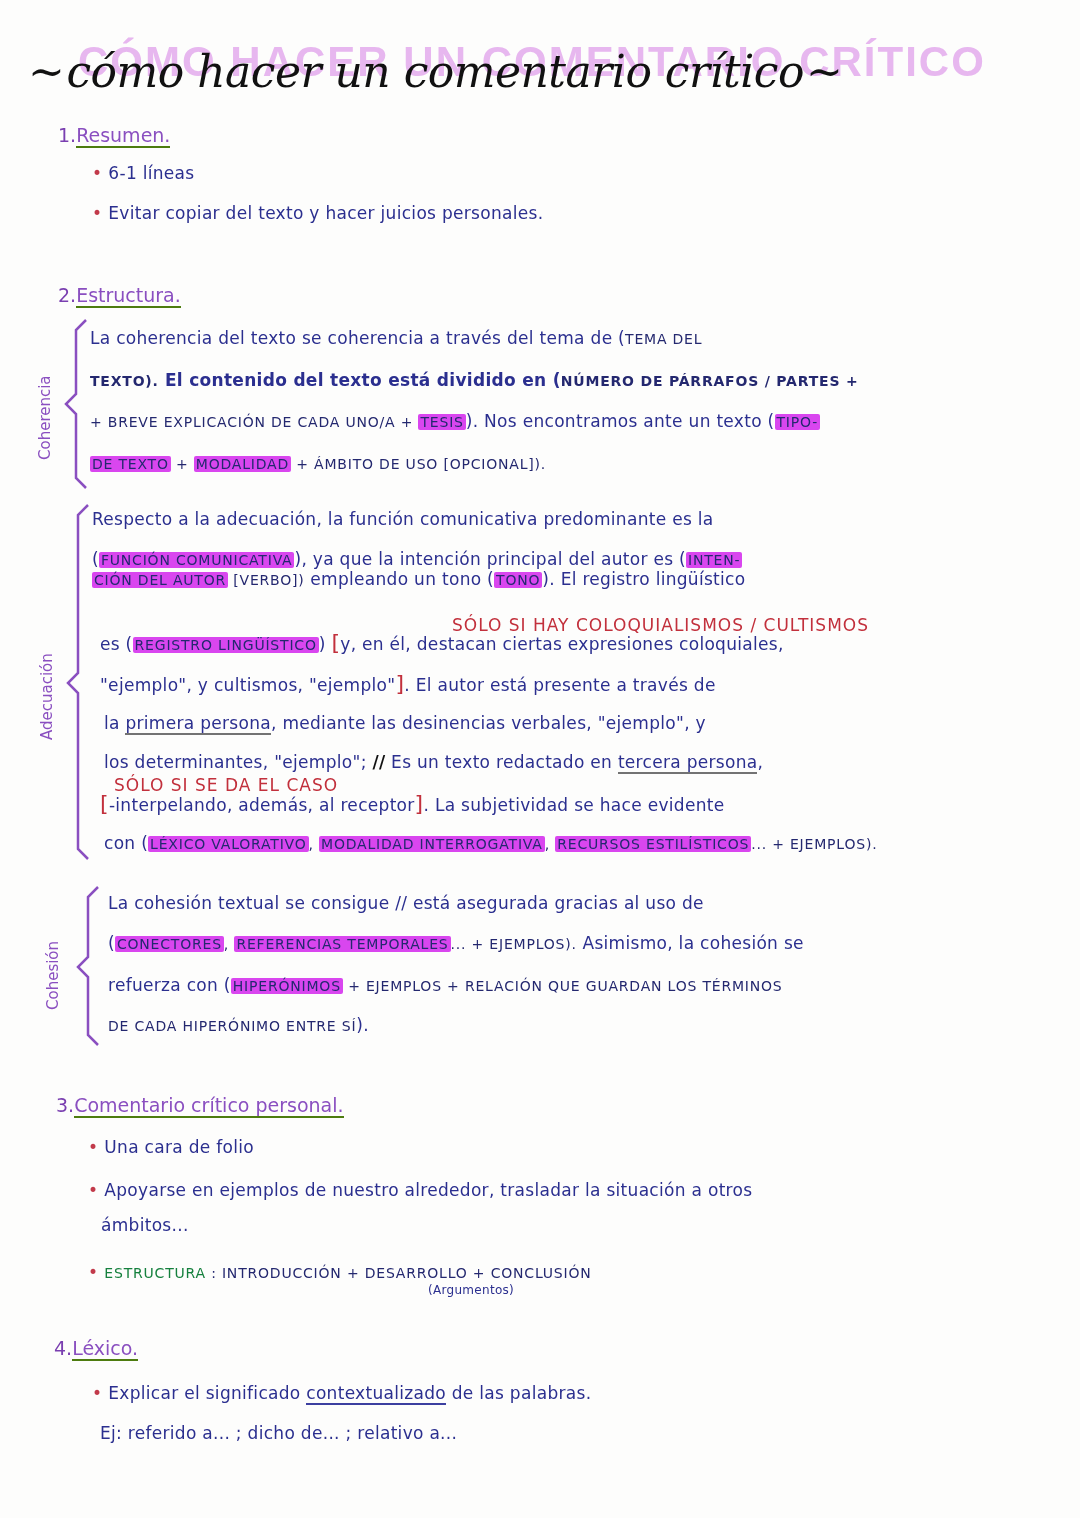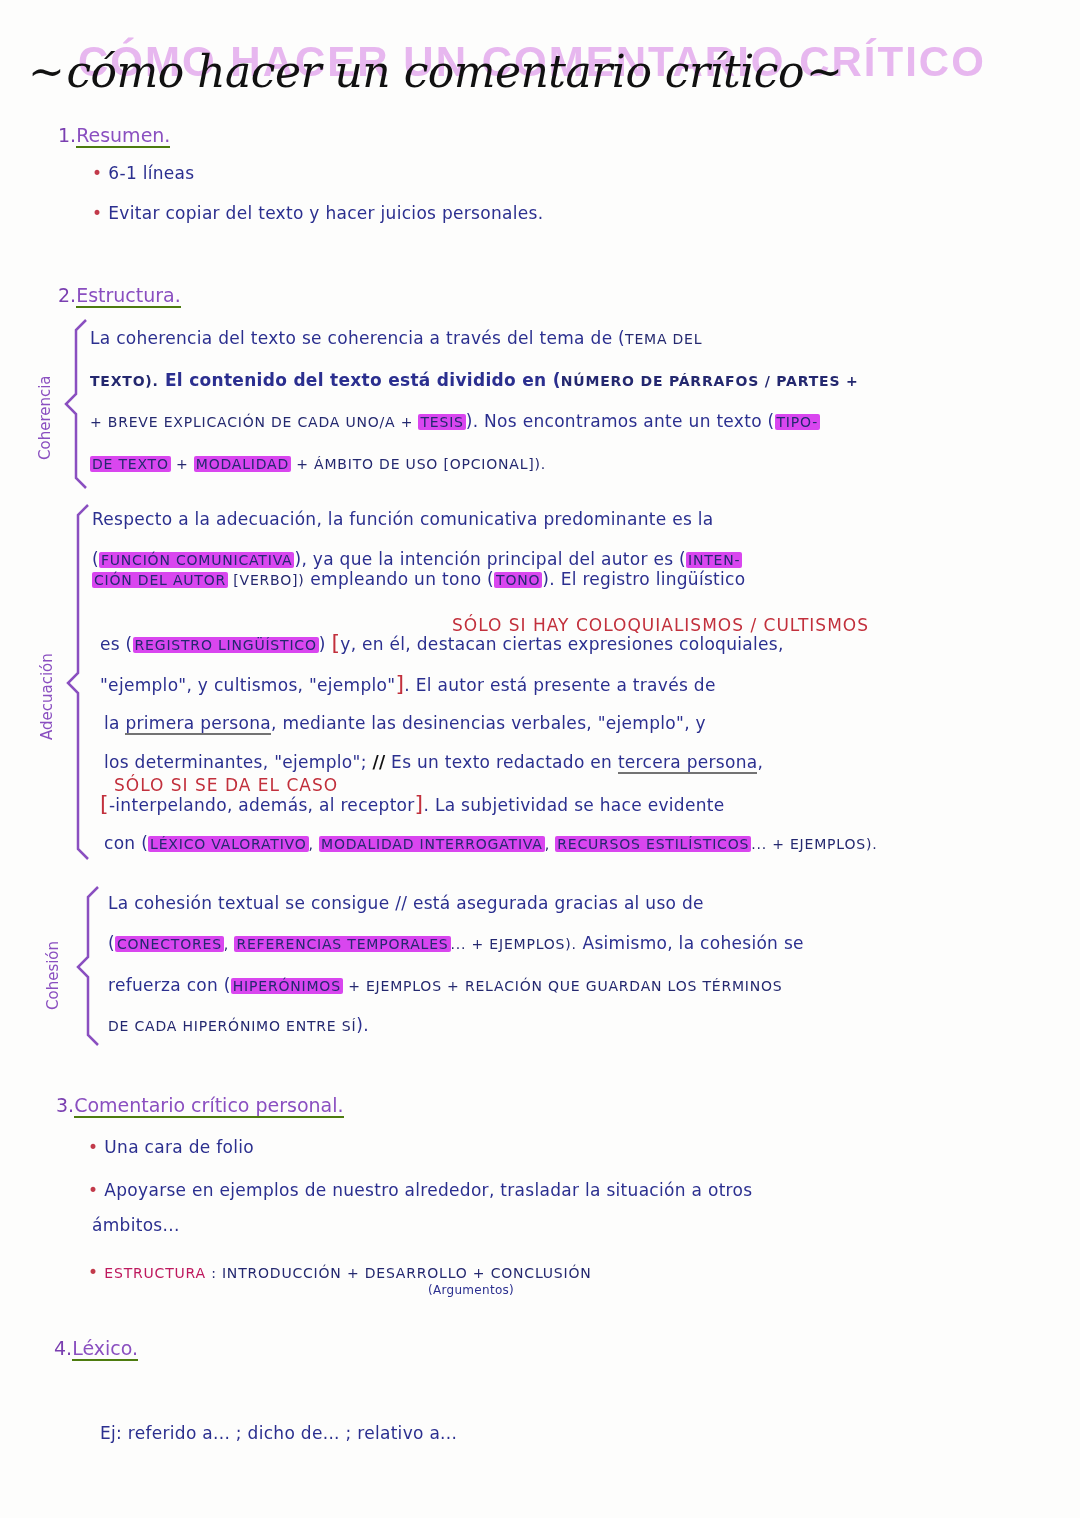--- a/index.html
+++ b/index.html
@@ -21,21 +21,21 @@
   .title::after { content:"~"; margin-left:2px; }
 
   .heading { position:absolute; font-size:19px; color:#8a4fc0; white-space:nowrap; }
   .heading .num { color:#7a3fb0; }
   .heading .lbl { border-bottom:2px solid #4d7c0f; }
 
   .line { position:absolute; font-size:17px; color:#2b2f8f; white-space:nowrap; letter-spacing:0.3px; }
   .caps { font-size:14px; letter-spacing:0.8px; color:#24286f; }
   .bullet { color:#c23a4a; margin-right:6px; }
   .hl { background:#d946ef; padding:0 2px; border-radius:2px; }
-  .red { color:#be185d; }
+  .red { color:#15803d; }
   .red-small { position:absolute; font-size:17px; color:#c2303c; letter-spacing:1px; white-space:nowrap; }
   .ul-red { border-bottom:2px solid #737373; }
   .ul-blue { border-bottom:2px solid #3c3fa0; }
   .bracket-red { color:#c2303c; font-size:22px; }
 
   .side-label {
     position:absolute; font-size:15px; color:#8a4fc0; transform:rotate(-90deg);
     transform-origin:left top; white-space:nowrap;
   }
   .brace { position:absolute; }
@@ -137,26 +137,29 @@
 
   <div class="heading" style="left:56px; top:1094px;">
     <span class="num">3.</span><span class="lbl">Comentario crítico personal.</span>
   </div>
   <div class="line" style="left:88px; top:1137px;">
     <span class="bullet">•</span><span>Una cara de folio</span>
   </div>
   <div class="line" style="left:88px; top:1180px;">
     <span class="bullet">•</span><span>Apoyarse en ejemplos de nuestro alrededor, trasladar la situación a otros</span>
   </div>
-  <div class="line" style="left:92px; top:1215px;">
+  <div class="line" style="left:101px; top:1215px;">
     <span>ámbitos...</span>
   </div>
   <div class="line" style="left:88px; top:1262px;">
     <span class="bullet">•</span><span class="caps red">ESTRUCTURA</span><span class="caps"> : </span><span class="caps">INTRODUCCIÓN + DESARROLLO + CONCLUSIÓN</span>
   </div>
   <div class="line" style="left:428px; top:1283px; font-size:12px;">(Argumentos)</div>
 
   <div class="heading" style="left:54px; top:1337px;">
     <span class="num">4.</span><span class="lbl">Léxico.</span>
   </div>
+  <div class="line" style="left:92px; top:1383px;">
+    <span class="bullet">•</span><span>Explicar el significado </span><span class="ul-blue">contextualizado</span><span> de las palabras.</span>
+  </div>
   <div class="line" style="left:100px; top:1423px;">Ej: referido a... ; dicho de... ; relativo a...</div>
 
 </div>
 
 </body></html>

